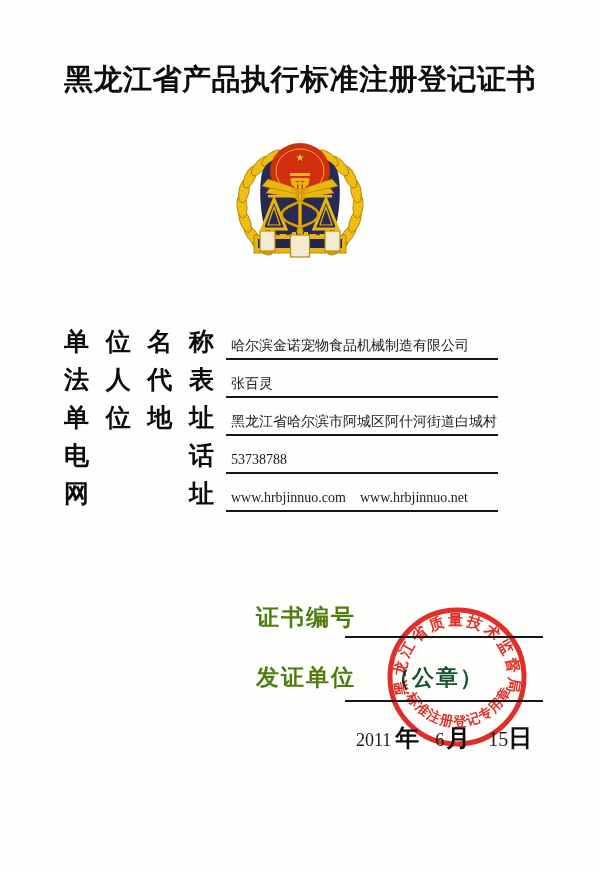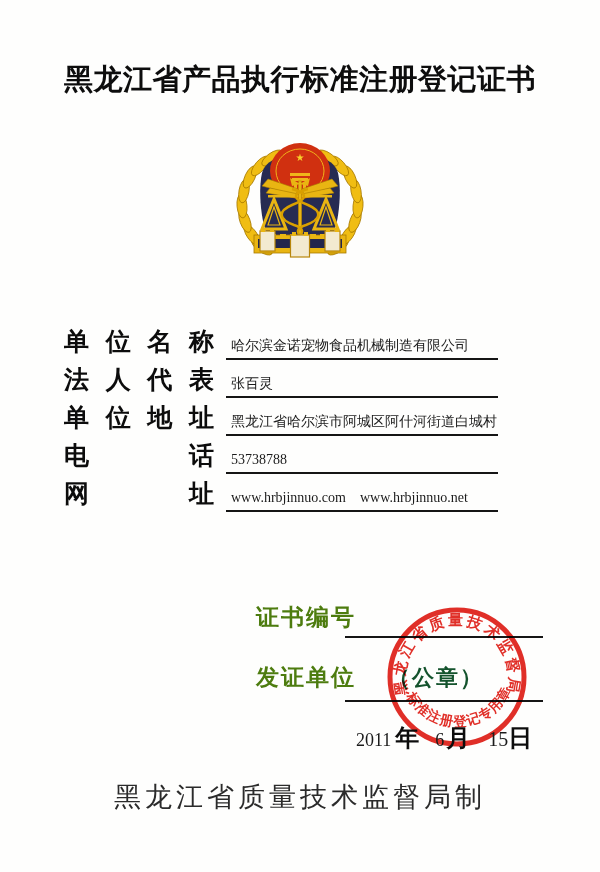--- a/index.html
+++ b/index.html
@@ -211,15 +211,14 @@
 
   <div class="date-row">
     <span class="date-num mr10">2011</span>
     <span class="date-unit mr16">年</span>
     <span class="date-num mr2">6</span>
     <span class="date-unit mr18">月</span>
     <span class="date-num-day">15</span>
     <span class="date-unit">日</span>
   </div>
 
-  <div class="footer">黑龙江省质量技术监督局制</div>
 
 </div>
 
 </body></html>

